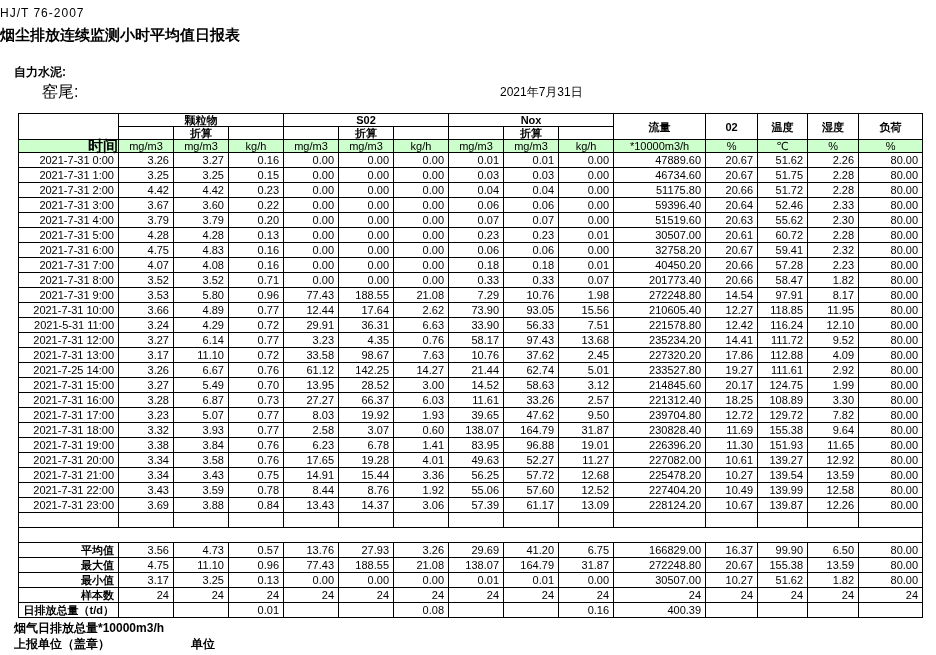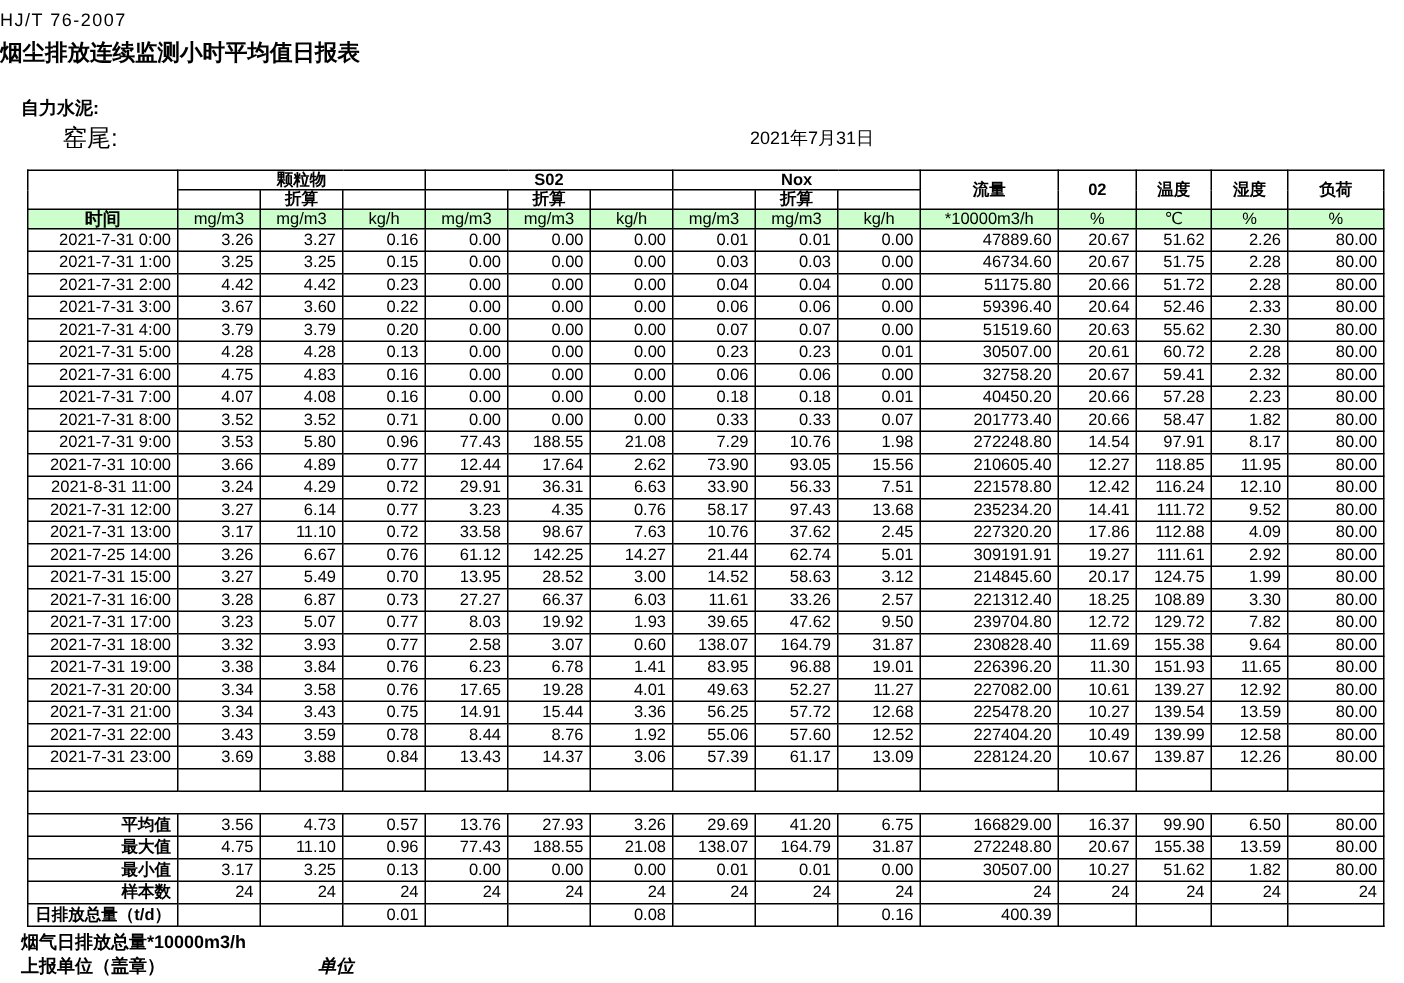--- a/index.html
+++ b/index.html
@@ -21,21 +21,21 @@
   }
   #report-table tr.hrow td{height:12px;line-height:12px;text-align:center;padding:0;font-weight:bold;font-size:11px;}
   #report-table tr.hrow td.unit{font-weight:normal;}
   tr.green td{background:#ccffcc;}
   td.lbl{font-weight:bold;}
   tr.gap td{border:none;height:4px;line-height:4px;background:#fff;}
   td.left{text-align:left;padding:0 0 0 1px;}
 
   #footer-flow{left:14px;top:620px;font-size:12px;font-weight:bold;}
   #footer-report-unit{left:14px;top:636px;font-size:12px;font-weight:bold;}
-  #footer-unit{left:212px;top:636px;font-size:12px;font-weight:bold;font-style:italic;}
+  #footer-unit{left:191px;top:636px;font-size:12px;font-weight:bold;}
 </style>
 </head>
 <body>
 
 <div class="abs" id="doc-code">HJ/T  76-2007</div>
 <div class="abs" id="report-title">烟尘排放连续监测小时平均值日报表</div>
 <div class="abs" id="company-line">自力水泥:</div>
 <div class="abs" id="station-line">窑尾:</div>
 <div class="abs" id="report-date">2021年7月31日</div>
 
@@ -74,21 +74,21 @@
       <td>折算</td>
       <td></td>
       <td></td>
       <td>折算</td>
       <td></td>
       <td></td>
       <td>折算</td>
       <td></td>
     </tr>
     <tr class="hrow green">
-      <td style="font-size:12px;">时间</td>
+      <td style="font-size:15px;text-align:right;">时间</td>
       <td class="unit">mg/m3</td>
       <td class="unit">mg/m3</td>
       <td class="unit">kg/h</td>
       <td class="unit">mg/m3</td>
       <td class="unit">mg/m3</td>
       <td class="unit">kg/h</td>
       <td class="unit">mg/m3</td>
       <td class="unit">mg/m3</td>
       <td class="unit">kg/h</td>
       <td class="unit">*10000m3/h</td>
@@ -279,21 +279,21 @@
         <td>73.90</td>
         <td>93.05</td>
         <td>15.56</td>
         <td>210605.40</td>
         <td>12.27</td>
         <td>118.85</td>
         <td>11.95</td>
         <td>80.00</td>
       </tr>
       <tr>
-        <td>2021-8-31 11:00</td>
+        <td>2021-5-31 11:00</td>
         <td>3.24</td>
         <td>4.29</td>
         <td>0.72</td>
         <td>29.91</td>
         <td>36.31</td>
         <td>6.63</td>
         <td>33.90</td>
         <td>56.33</td>
         <td>7.51</td>
         <td>221578.80</td>
@@ -340,21 +340,21 @@
         <td>2021-7-25 14:00</td>
         <td>3.26</td>
         <td>6.67</td>
         <td>0.76</td>
         <td>61.12</td>
         <td>142.25</td>
         <td>14.27</td>
         <td>21.44</td>
         <td>62.74</td>
         <td>5.01</td>
-        <td>309191.91</td>
+        <td>233527.80</td>
         <td>19.27</td>
         <td>111.61</td>
         <td>2.92</td>
         <td>80.00</td>
       </tr>
       <tr>
         <td>2021-7-31 15:00</td>
         <td>3.27</td>
         <td>5.49</td>
         <td>0.70</td>

